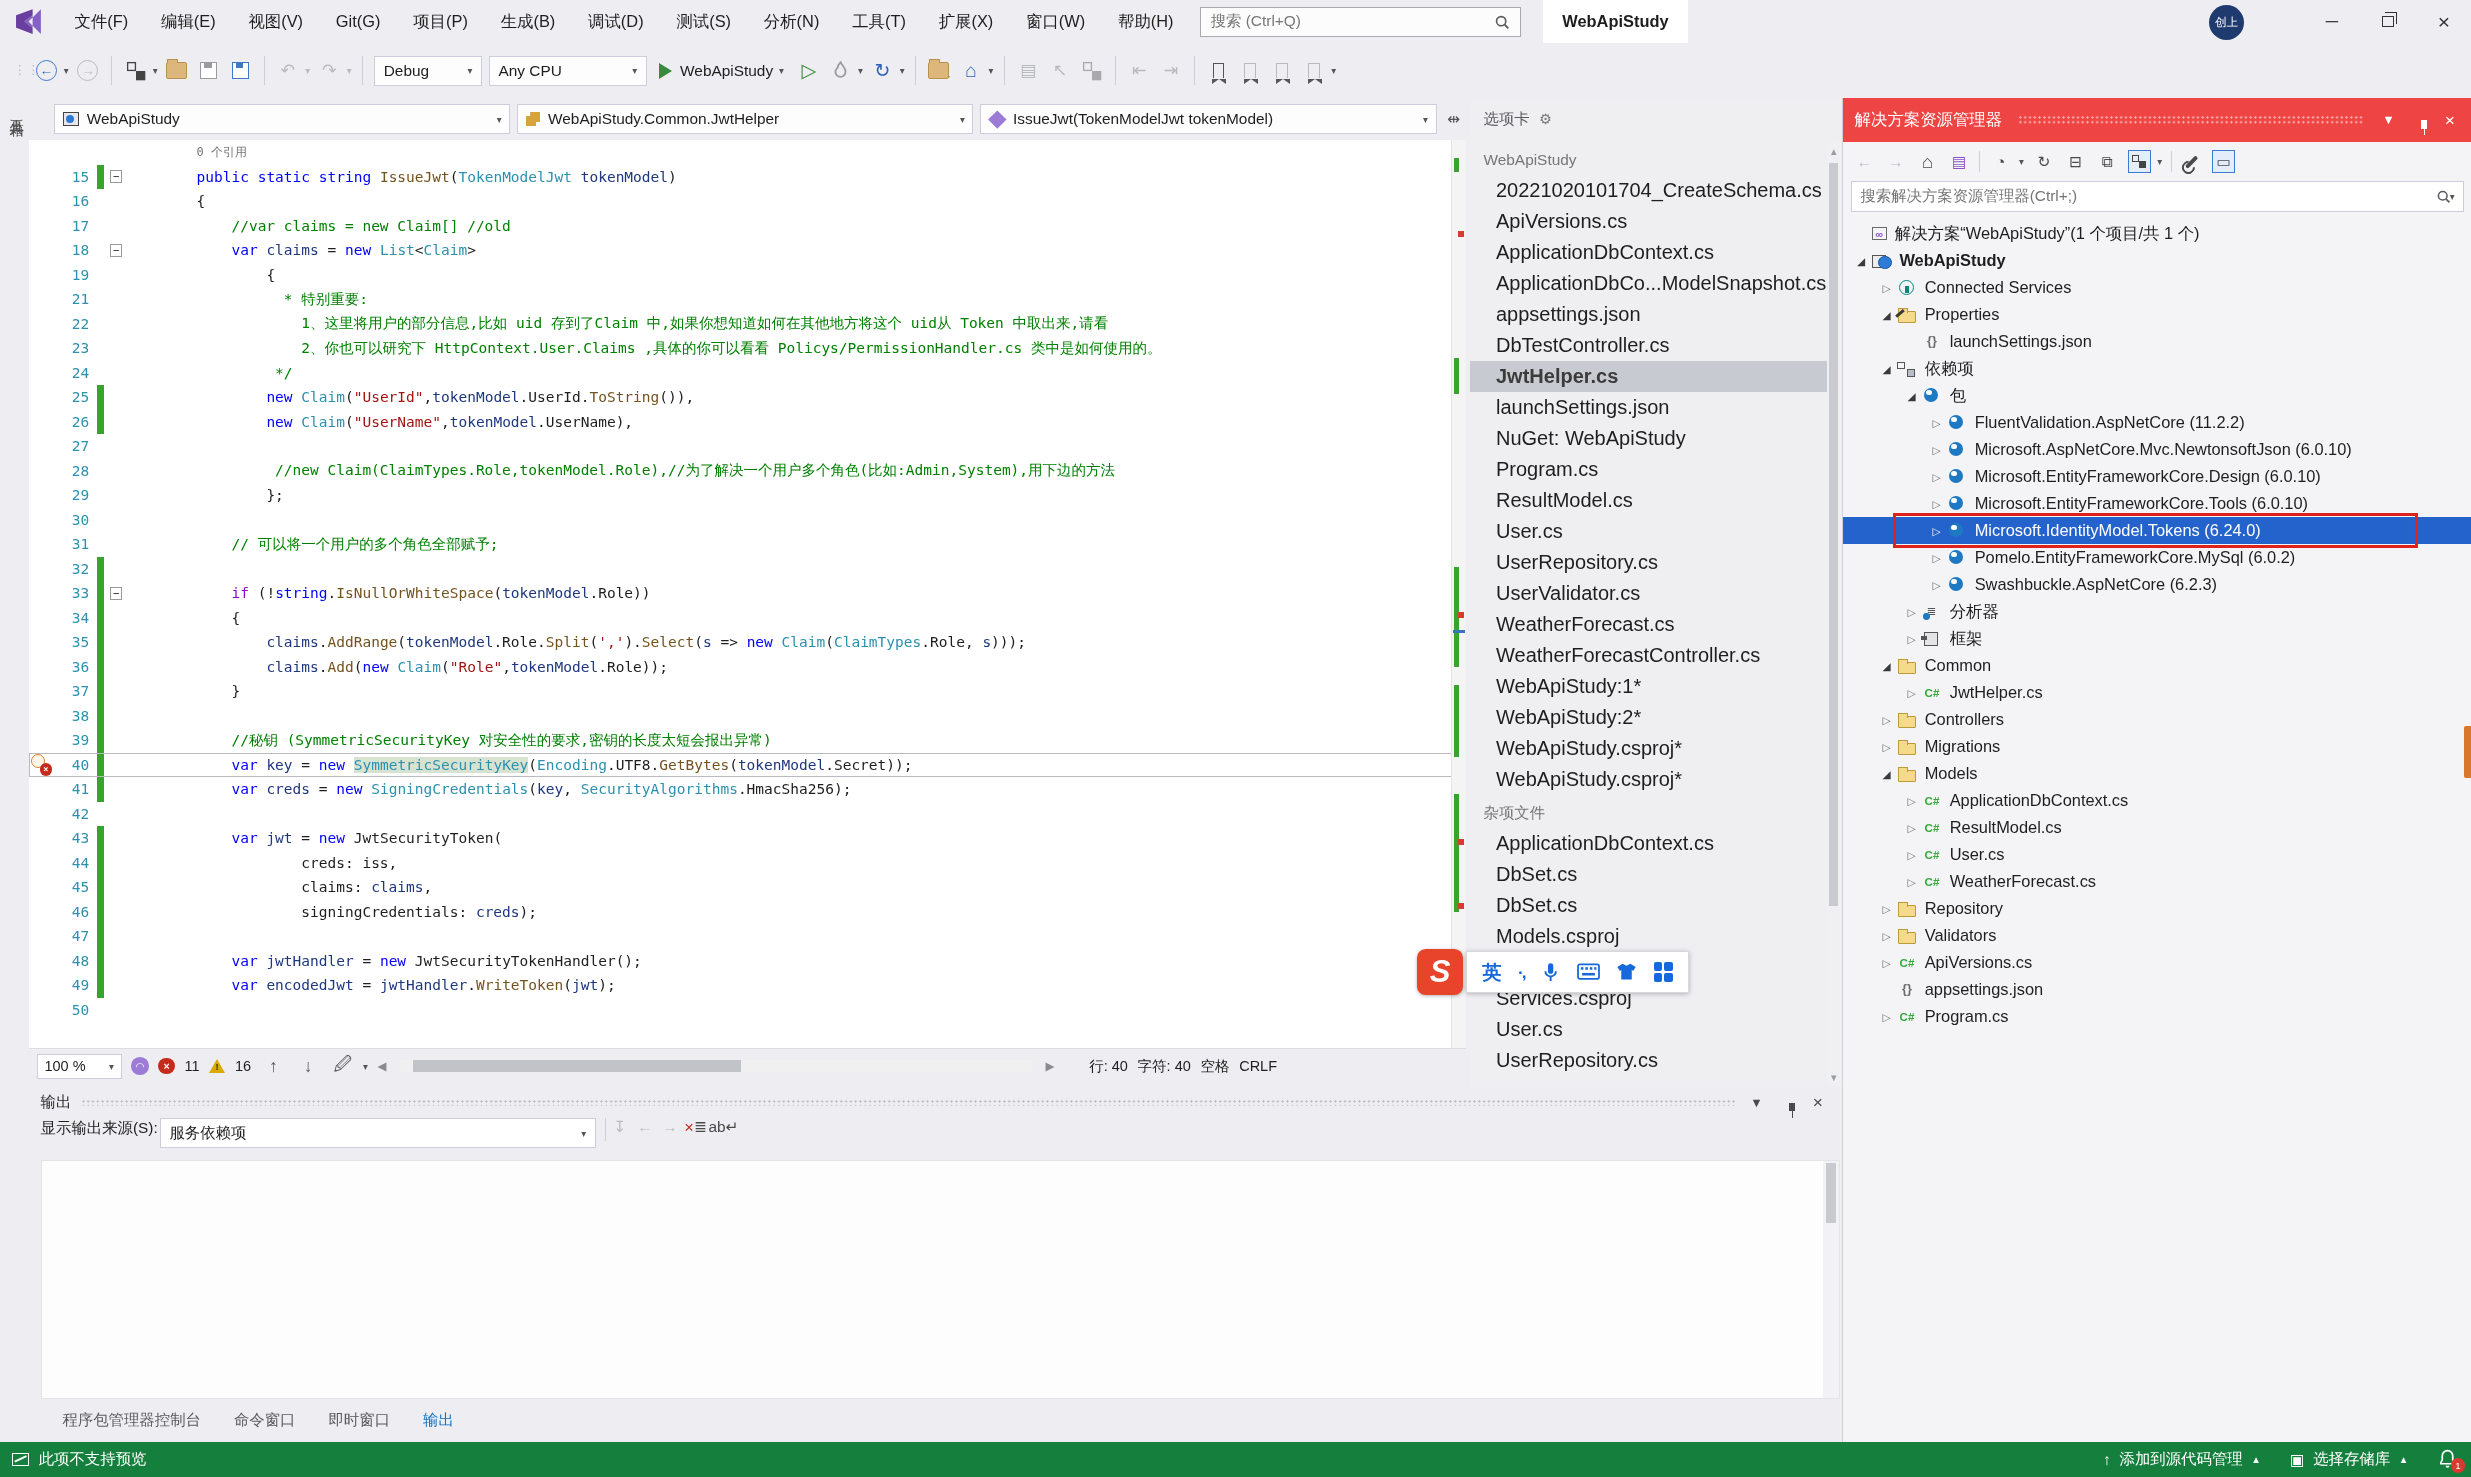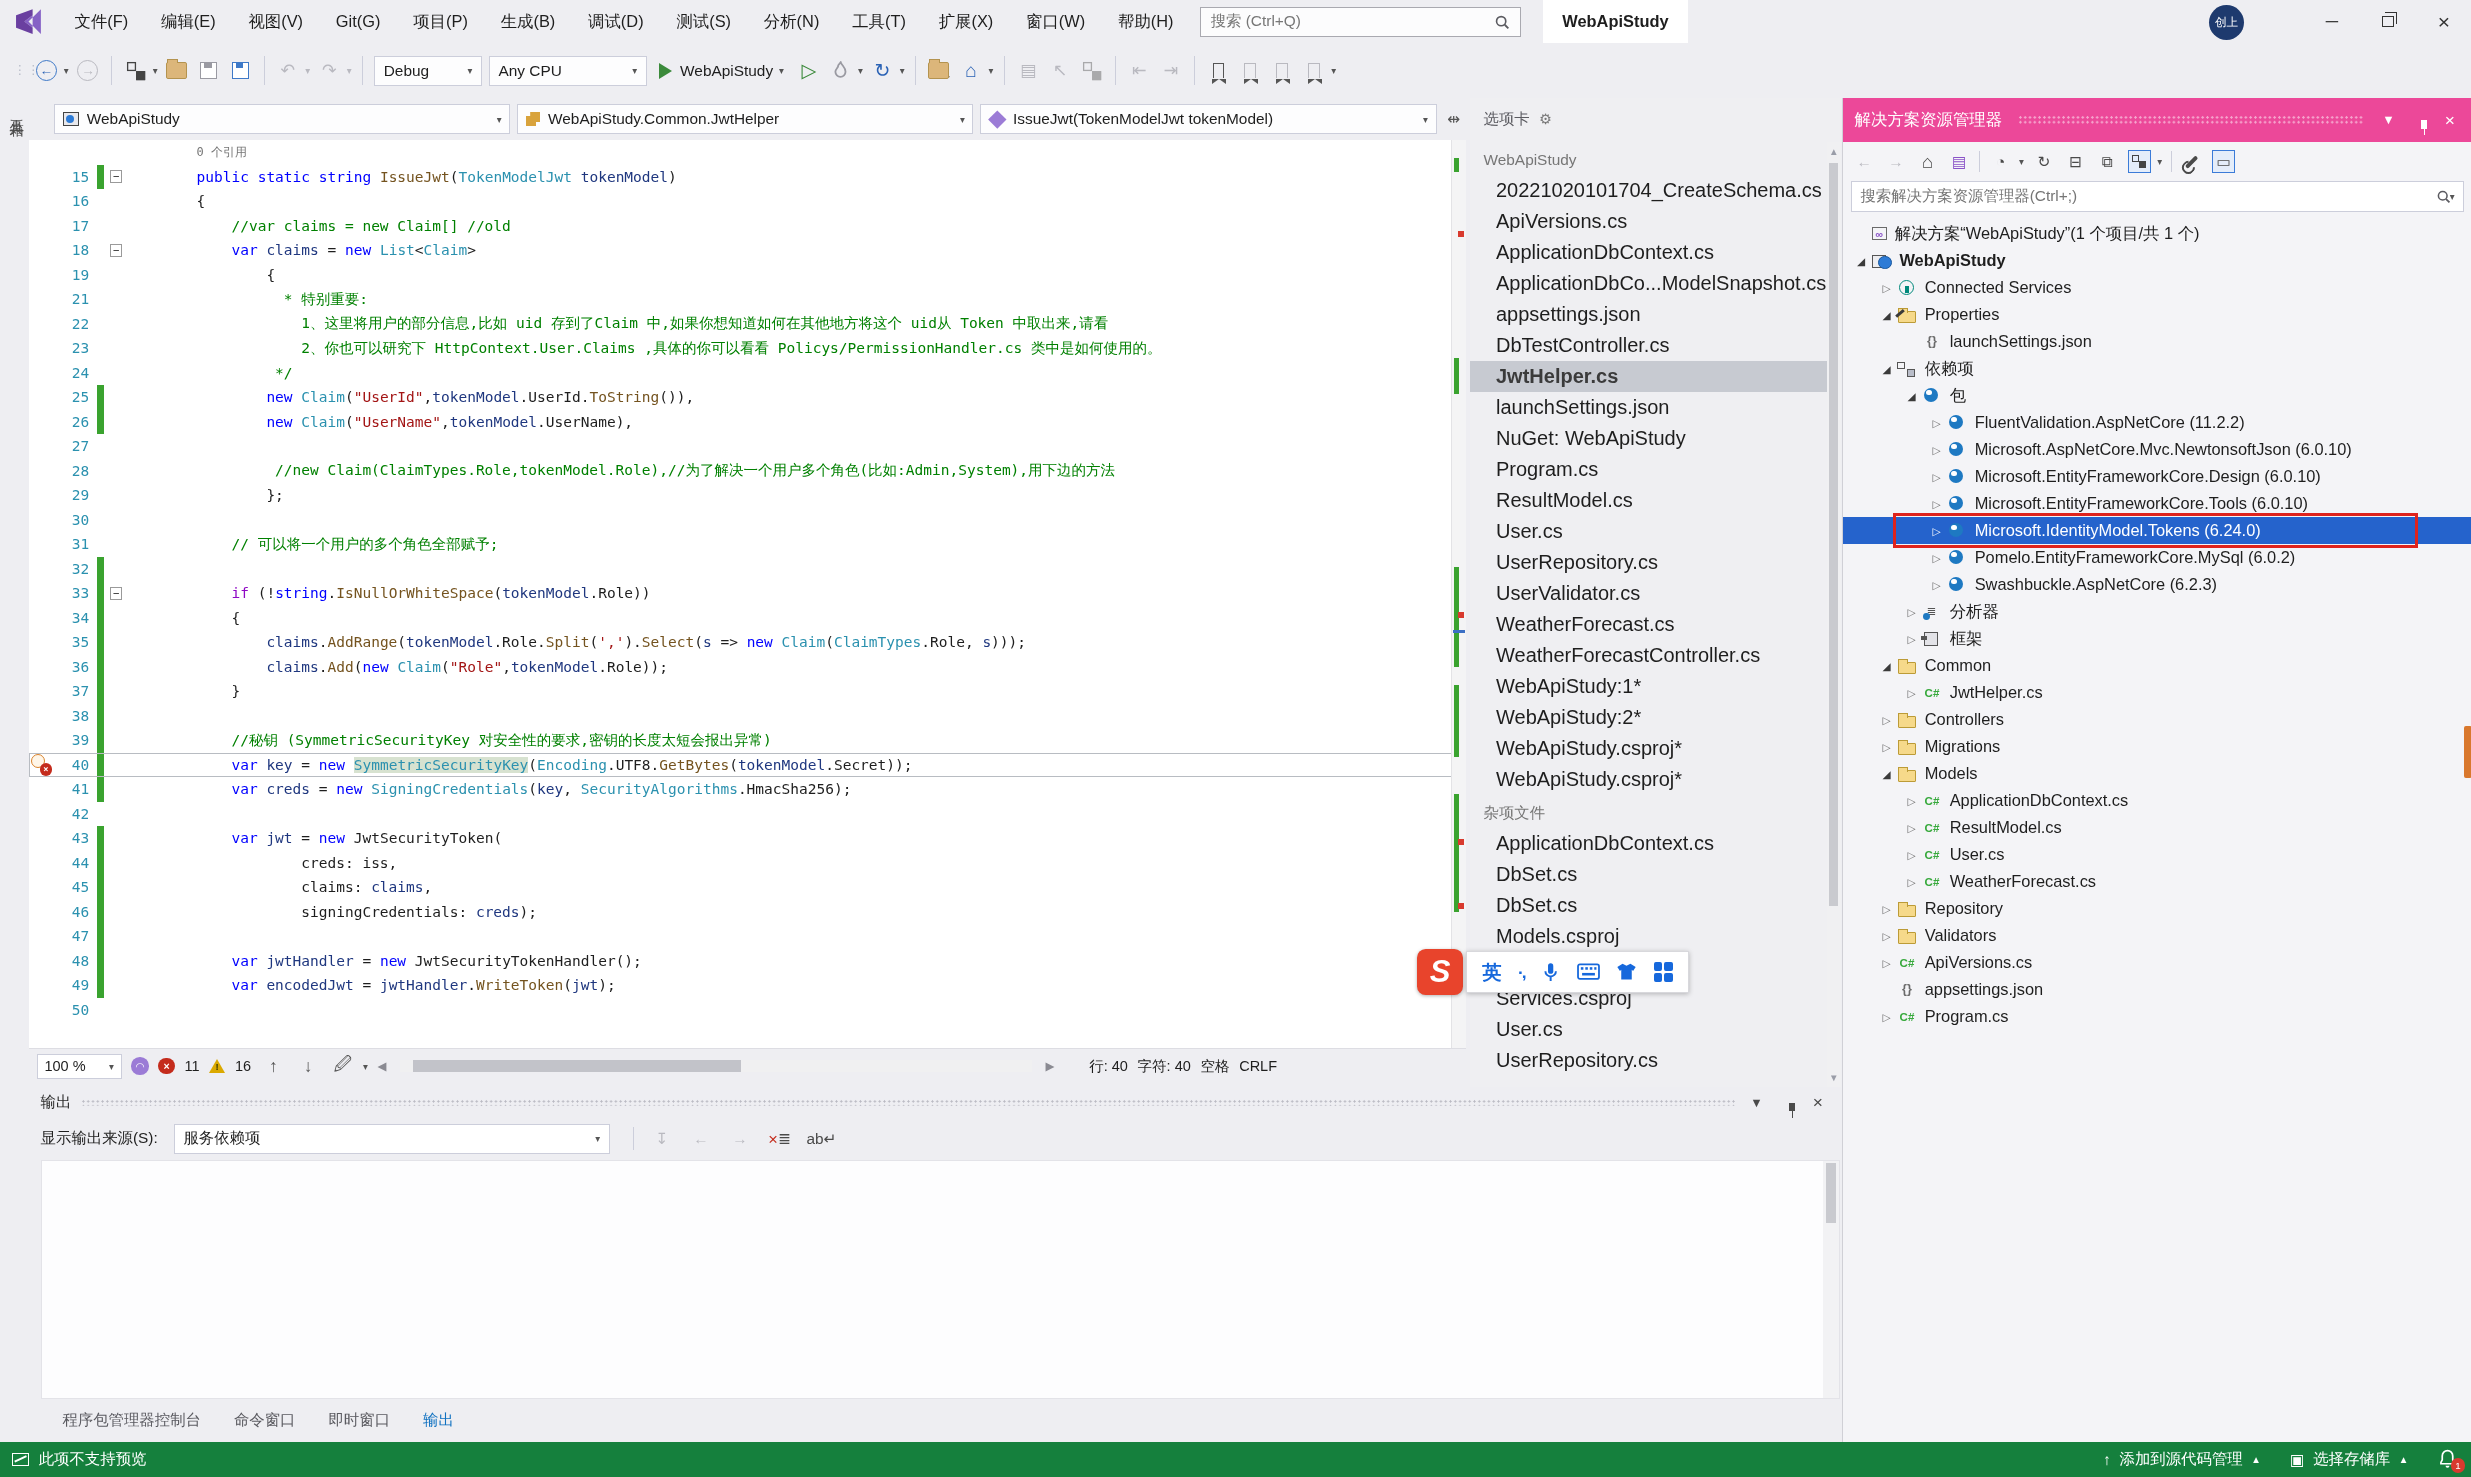--- a/index.html
+++ b/index.html
@@ -102,21 +102,21 @@
   .tp-list { position:absolute; top:44px; left:0; right:14.5px; bottom:0; overflow:hidden; }
   .tp-group { height:29px; display:flex; align-items:center; padding-left:13.5px; color:#767676; font-size:15.4px; margin-top:3.9px; }
   .tp-item { height:31px; display:flex; align-items:center; padding-left:26px; font-size:20px; color:#1E1E1E; white-space:nowrap; }
   .tp-item.sel { background:#C7CAD1; font-weight:bold; color:#3B3B3B; }
   .tp-scroll { position:absolute; right:0; top:44px; bottom:0; width:14.5px; background:#F0F0F2; }
   .tp-scroll .arr { position:absolute; left:0; width:100%; text-align:center; color:#9A9DA8; font-size:9.7px; }
   .tp-thumb { position:absolute; left:2.9px; width:8.7px; top:21px; height:743px; background:#C9CACF; }
 
   
   .se-panel { position:absolute; left:1842px; top:98px; width:630px; height:1344px; background:#F4F4F7; border-left:1px solid #D0D0D6; }
-  .se-title { height:44px; background:#ec4899; color:#fff; display:flex; align-items:center; padding:0 11.6px; gap:9.7px; font-size:16.4px; }
+  .se-title { height:44px; background:#ef4444; color:#fff; display:flex; align-items:center; padding:0 11.6px; gap:9.7px; font-size:16.4px; }
   .se-dots { flex:1; height:9.7px; margin:0 5.8px; background-image:radial-gradient(rgba(255,255,255,.5) 1px, transparent 1.4px); background-size:4.8px 4.8px; }
   .se-title .tbtn { color:#fff; font-size:12.6px; width:21px; text-align:center; }
   .pin-ic { width:9.7px; height:15.4px; position:relative; }
   .pin-ic::before { content:""; position:absolute; left:1.9px; top:0; width:5.8px; height:8.7px; background:#fff; }
   .pin-ic::after { content:""; position:absolute; left:4.3px; top:8.7px; width:1.5px; height:6.8px; background:#fff; }
   .se-tools { height:39px; display:flex; align-items:center; gap:8.7px; padding:0 9.7px; font-size:15.4px; color:#4A4A4A; }
   .se-tools .ti { width:23px; height:23px; display:flex; align-items:center; justify-content:center; }
   .se-tools .ti.dis { color:#B9B9C0; }
   .se-tools .boxed { border:1px solid #3B7BD8; background:#E4EDFA; }
   .sync-ic { width:13.5px; height:13.5px; position:relative; }
@@ -154,21 +154,21 @@
   .tic-fw::before { content:""; position:absolute; left:1.9px; top:1.9px; width:12.6px; height:12.6px; border:1.4px solid #555; background:#E3E3E8; }
   .tic-fw::after { content:""; position:absolute; left:-1px; top:5.8px; width:5.8px; height:4.8px; background:#555; }
   .red-ann { position:absolute; left:50px; right:54px; top:-3.9px; bottom:-3.9px; border:3.9px solid #DF231C; z-index:5; }
 
   
   .output-panel { position:absolute; left:29px; top:1087px; width:1811px; height:353px; background:#EEEEF2; }
   .op-head { height:31px; display:flex; align-items:center; gap:9.7px; padding:0 11.6px; font-size:15.4px; color:#2A2A2A; }
   .op-dots { flex:1; height:7.7px; background-image:radial-gradient(#B9B9C2 0.9px, transparent 1.2px); background-size:4.8px 4.8px; }
   .op-head .tbtn { color:#4A4A4A; font-size:12.6px; width:21px; text-align:center; }
   .op-head .pin-ic::before { background:#4A4A4A; } .op-head .pin-ic::after { background:#4A4A4A; }
-  .op-bar { height:41px; display:flex; align-items:center; gap:16px; padding:0 11.6px; font-size:15.4px; }
+  .op-bar { height:41px; display:flex; gap:2px; padding:0 11.6px; font-size:15.4px; }
   .op-combo { width:436px; height:30px; background:#fff; border:1px solid #CCCEDB; display:flex; align-items:center; padding:0 8.7px; gap:7.7px; }
   .op-combo .cbx { flex:1; }
   .op-ic { color:#B9B9C0; font-size:15.4px; width:23px; text-align:center; }
   .op-ic.en { color:#4A4A4A; }
   .clear-ic b { color:#C42B1C; font-size:12.6px; } .clear-ic i { font-style:normal; color:#4A4A4A; letter-spacing:-1px; }
   .op-content { position:absolute; left:11.6px; right:0; top:73px; bottom:41px; background:#FDFDFE; border:1px solid #E3E3E8; }
   .op-vscroll { position:absolute; right:0; top:0; width:16.4px; bottom:0; background:#F2F2F4; }
   .op-vthumb { position:absolute; left:2.9px; top:1.9px; width:10.6px; height:60px; background:#C9CACF; }
   .bt-tabs { position:absolute; left:18px; bottom:0; height:39px; display:flex; align-items:center; gap:33px; padding-left:15.4px; font-size:15.4px; }
   .bt-tab { color:#5A5A60; }

